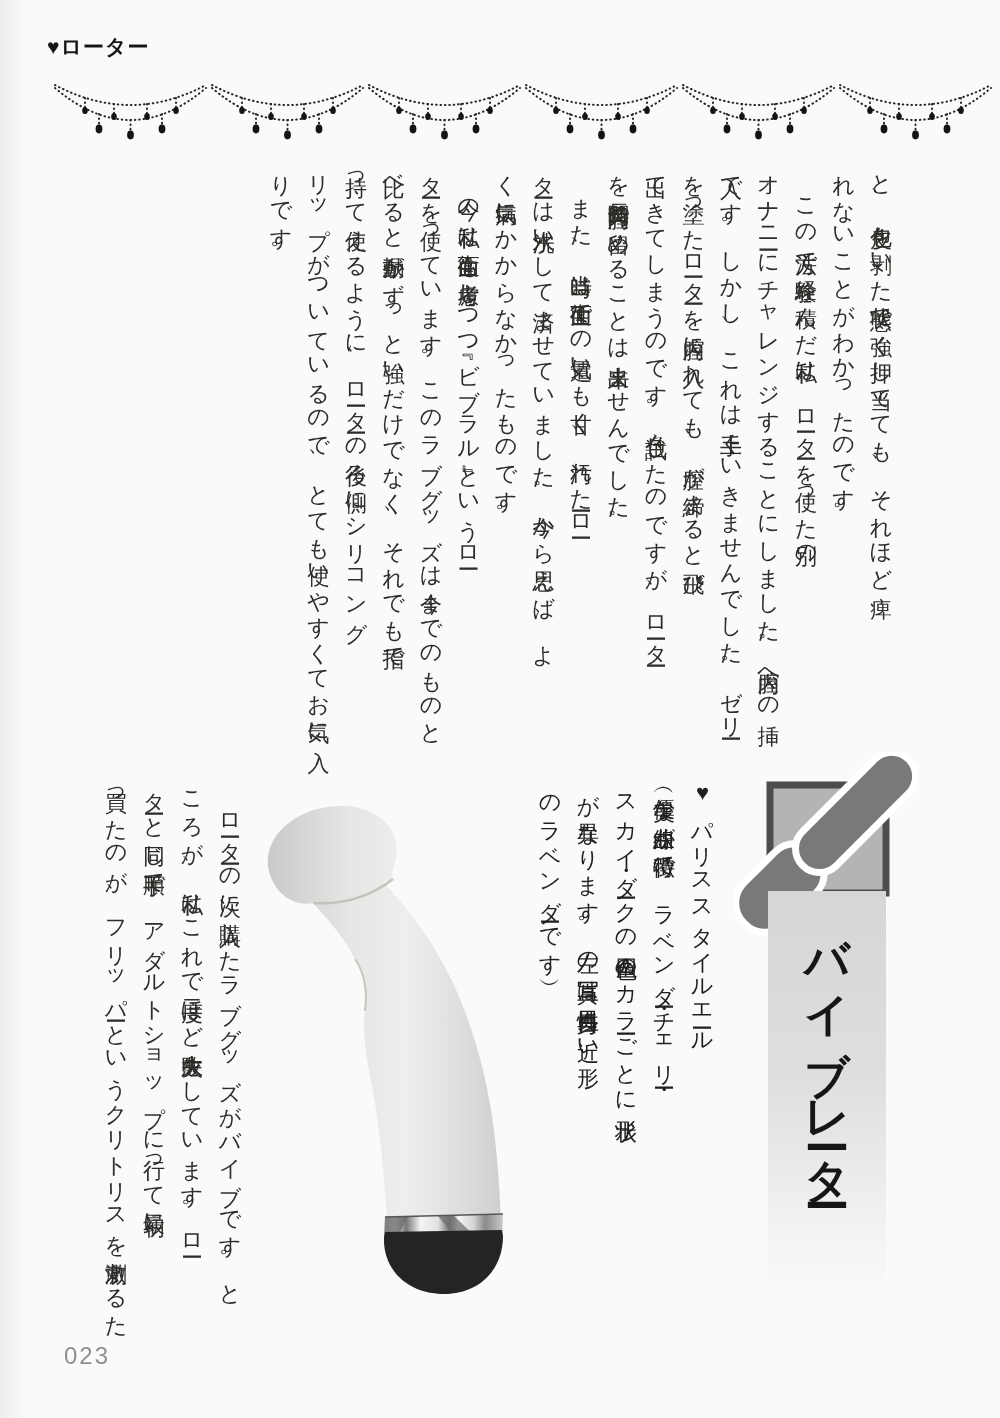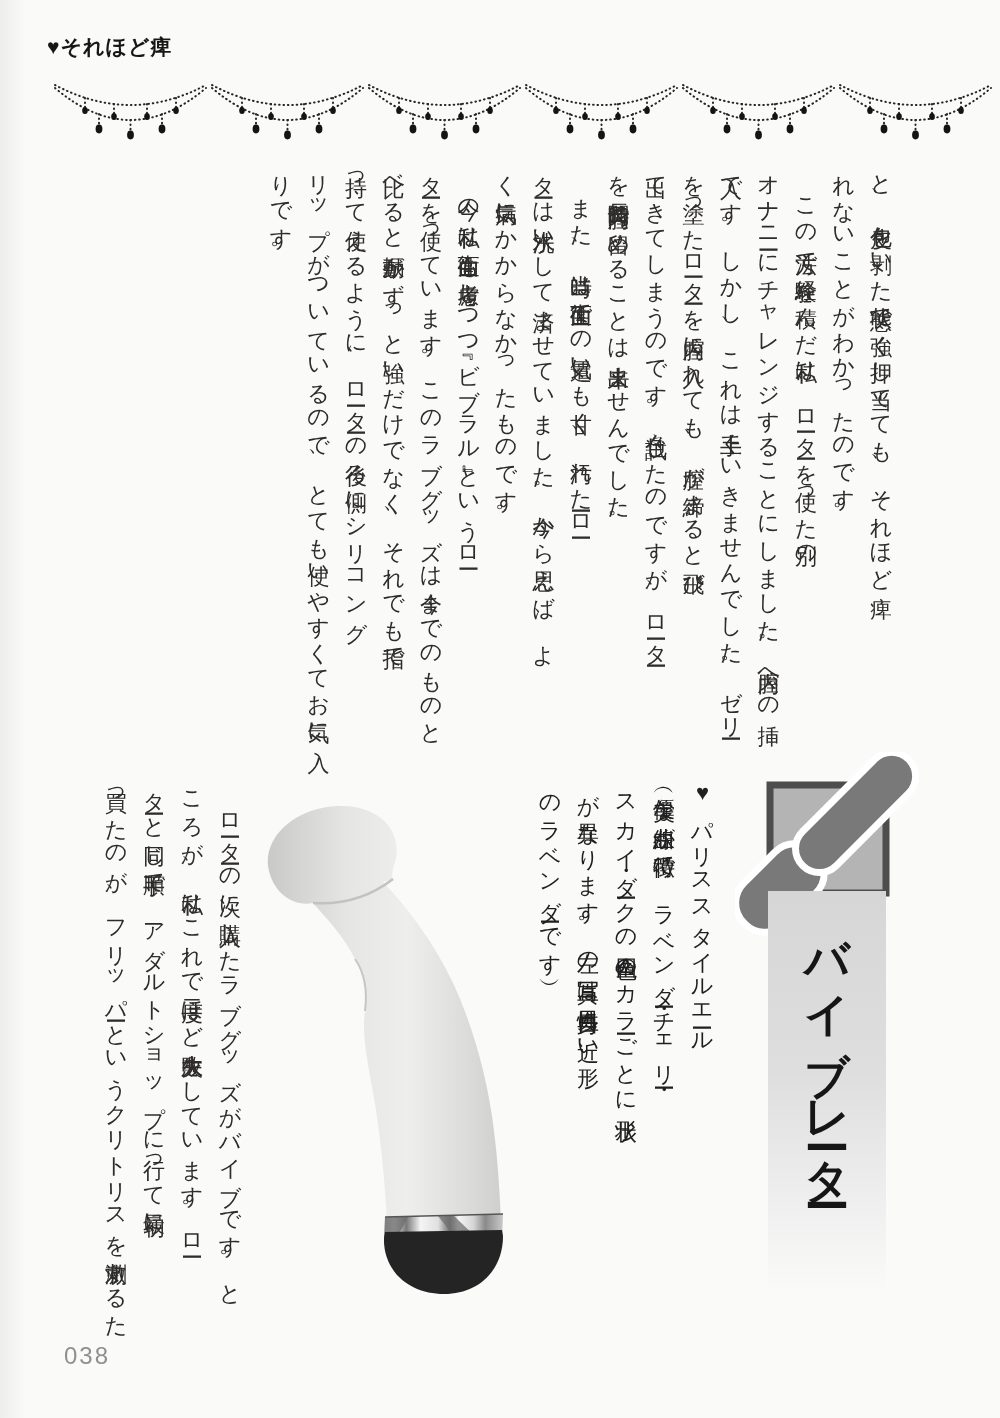--- a/index.html
+++ b/index.html
@@ -41,21 +41,21 @@
   .photo{position:absolute;left:258px;top:780px;width:270px;height:560px;}
 
   .pageno{position:absolute;left:64px;top:1342px;font-size:24px;color:#8f8f8f;letter-spacing:2px;
     font-family:"Liberation Sans","DejaVu Sans",sans-serif;}
 </style>
 </head>
 <body>
 
 <div class="page">
 
-  <div class="hdr">♥それほど痺</div>
+  <div class="hdr">♥ローター</div>
 
   <svg class="garland" viewBox="0 0 947 70" aria-hidden="true">
     <defs>
       <g id="swag">
         <path class="dotted" d="M3,7 Q78.5,47 154,7"></path>
         <path class="dotted" d="M3,10 Q78.5,74 154,10"></path>
         <path class="dotted" d="M33,20 L33,29"></path>
           <ellipse class="bead" cx="33" cy="32.5" rx="2.8" ry="3.6"></ellipse>
         <path class="dotted" d="M62,26 L62,35"></path>
           <ellipse class="bead" cx="62" cy="38.5" rx="2.8" ry="3.6"></ellipse>
@@ -155,15 +155,15 @@
       L244,450 L127,452 Z"></path>
   </svg>
 
   <div class="vblock serifcols block2">
     <div>　ローターの次に購入したラブグッズがバイブです。と</div>
     <div>ころが、私はこれで二度ほど大失敗をしています。ロー</div>
     <div>ターと同じ手順で、アダルトショップに行って最初に</div>
     <div>買ったのが、フリッパーというクリトリスを刺激するた</div>
   </div>
 
-  <div class="pageno">038</div>
+  <div class="pageno">023</div>
 
 </div>
 
 </body></html>

